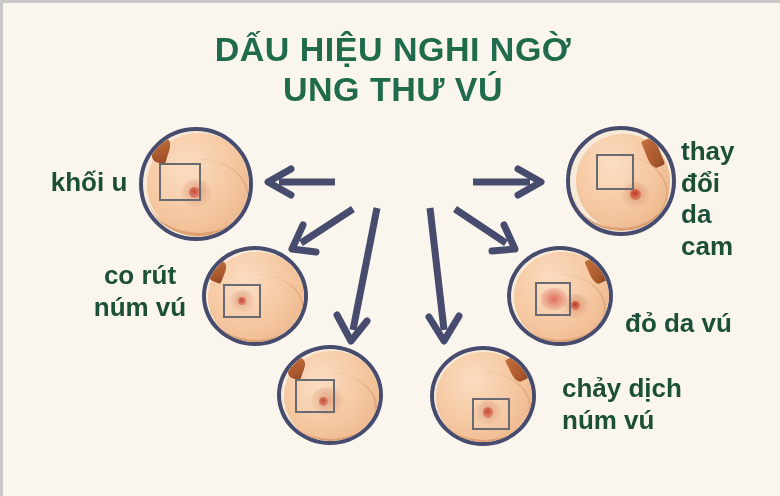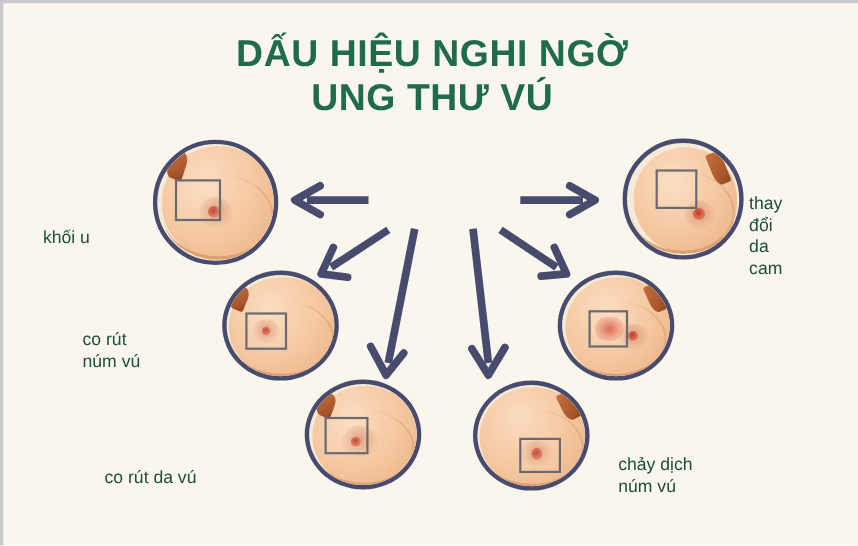--- a/index.html
+++ b/index.html
@@ -87,28 +87,27 @@
   .highlight-box {
     position: absolute;
     border: 2px solid #6a6a72;
     background: rgba(255,255,255,0.08);
     box-sizing: border-box;
   }
   
   .node-label {
     position: absolute;
     color: #1c4f38;
-    font-weight: normal;
-    font-size: 16px;
+    font-weight: bold;
+    font-size: 26px;
     line-height: 1.22;
     white-space: pre-line;
-    margin-top: 40px;
   }
   .label-right { text-align: left; }
-  .label-left  { text-align: left; }
+  .label-left  { text-align: center; }
   
   .arrow-svg {
     position: absolute;
     left: 0;
     top: 0;
     width: 780px;
     height: 496px;
     pointer-events: none;
   }
 </style>
@@ -199,32 +198,32 @@
     <div class="breast-art">
       <div class="skin-body" style="left:3px; top:2px; width:96px; height:92px;"></div>
       <div class="arm-wedge" style="left:78px; top:8px; width:13px; height:26px; transform:rotate(-24deg);"></div>
       <div class="shadow-curve" style="left:3px; top:24px; width:90px; height:66px;"></div>
       <div class="areola" style="left:52px; top:44px; width:26px; height:24px;"></div>
       <div class="nipple" style="left:60px; top:51px; width:9px; height:9px;"></div>
       <div class="red-patch" style="left:30px; top:38px; width:26px; height:22px;"></div>
     </div>
     <div class="highlight-box" style="left:24px; top:32px; width:36px; height:34px;"></div>
   </div>
+  <div class="node-label label-right" style="left:622px; top:305px; width:150px;"><span style="white-space: pre-line;">đỏ da vú</span></div>
 
   <div class="circle-node" style="left:274px; top:342px; width:106px; height:100px;">
     <div class="breast-art">
       <div class="skin-body" style="left:3px; top:2px; width:96px; height:92px;"></div>
       <div class="arm-wedge" style="left:8px; top:8px; width:15px; height:22px; transform:rotate(20deg);"></div>
       <div class="shadow-curve" style="left:4px; top:24px; width:90px; height:66px;"></div>
       <div class="areola" style="left:30px; top:38px; width:32px; height:28px;"></div>
       <div class="nipple" style="left:38px; top:48px; width:9px; height:9px;"></div>
     </div>
     <div class="highlight-box" style="left:14px; top:30px; width:40px; height:34px;"></div>
   </div>
-  <div class="node-label label-left" style="left:92px; top:382px; width:180px;"><span style="white-space: pre-line;">co rút da vú</span></div>
 
   <div class="circle-node" style="left:427px; top:343px; width:106px; height:100px;">
     <div class="breast-art">
       <div class="skin-body" style="left:2px; top:2px; width:96px; height:92px;"></div>
       <div class="arm-wedge" style="left:76px; top:6px; width:14px; height:26px; transform:rotate(-26deg);"></div>
       <div class="shadow-curve" style="left:3px; top:22px; width:92px; height:68px;"></div>
       <div class="areola" style="left:40px; top:50px; width:28px; height:24px;"></div>
       <div class="nipple" style="left:49px; top:57px; width:10px; height:11px;"></div>
     </div>
     <div class="highlight-box" style="left:38px; top:48px; width:38px; height:32px;"></div>

